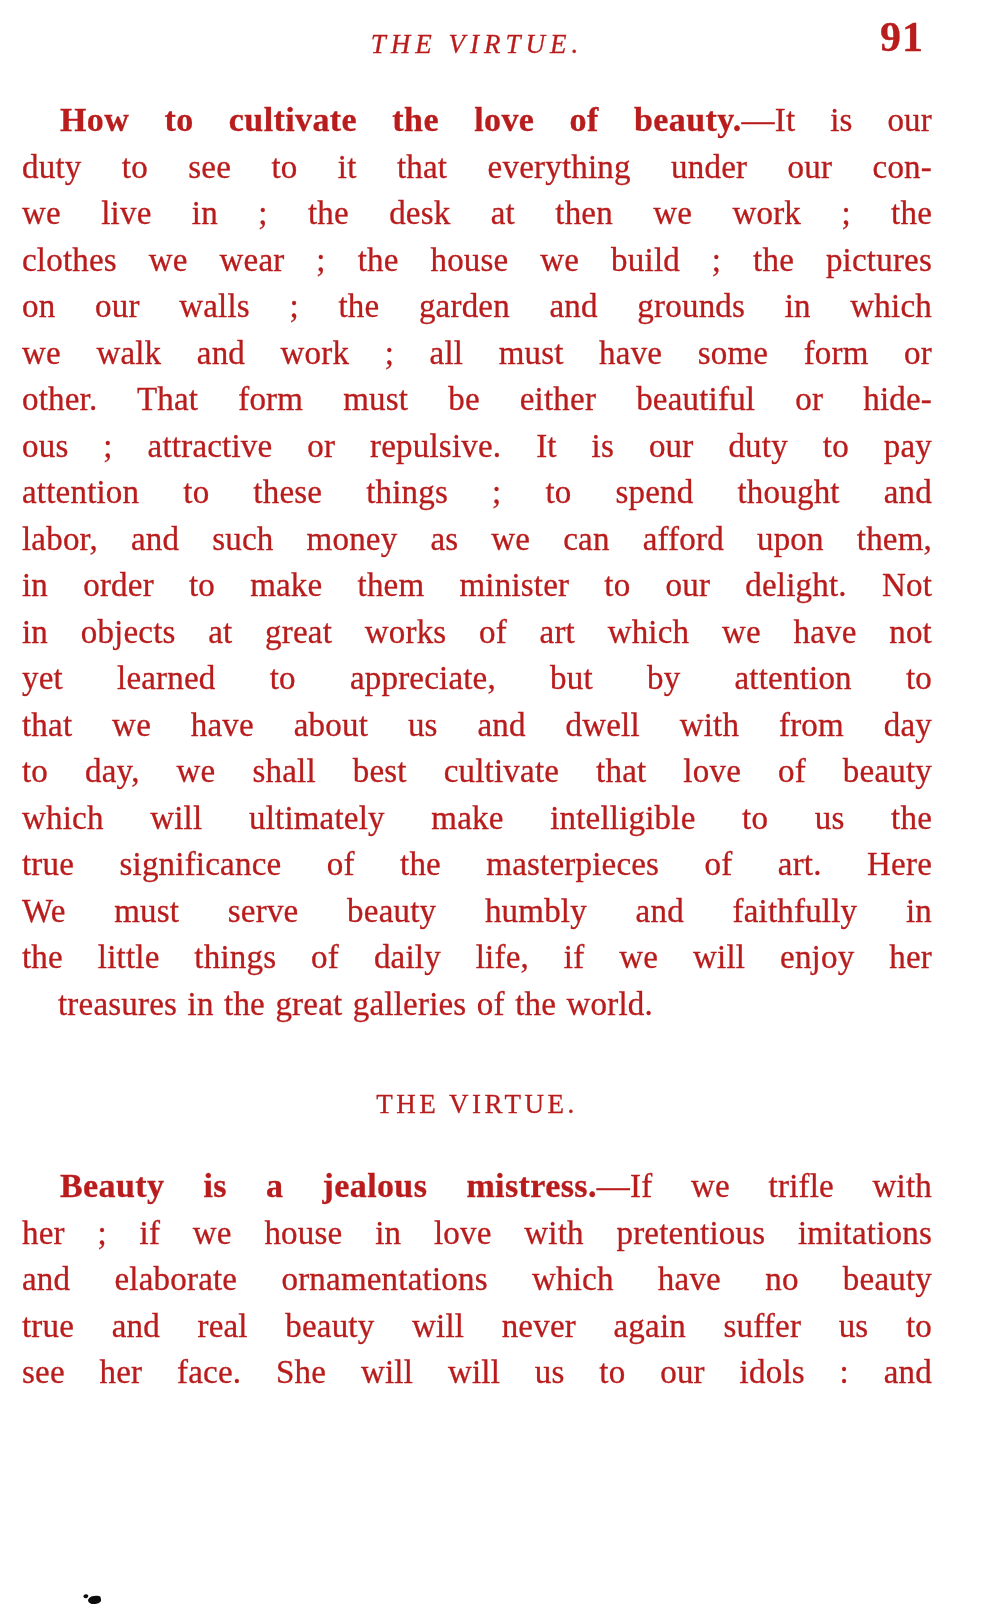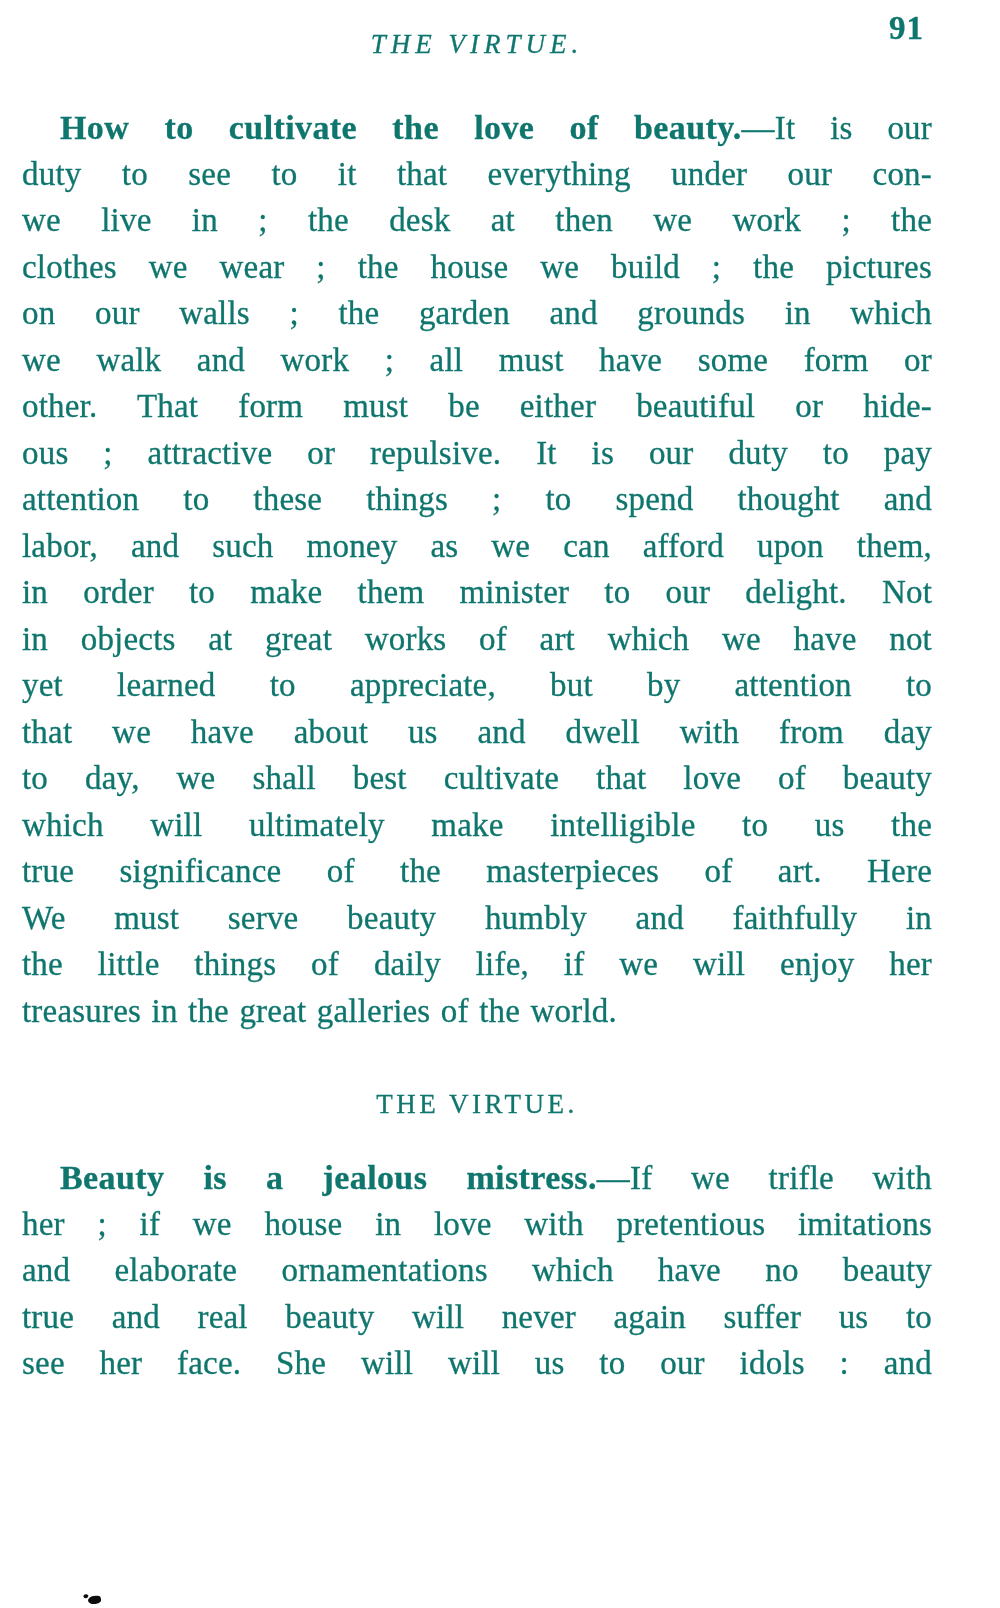--- a/index.html
+++ b/index.html
@@ -5,21 +5,21 @@
   html, body {
     margin: 0;
     padding: 0;
     background: #ffffff;
   }
   .page {
     position: relative;
     width: 1000px;
     height: 1608px;
     background: #ffffff;
-    color: #0f766e;
+    color: #b91c1c;
     font-family: "Liberation Serif", "DejaVu Serif", serif;
     overflow: hidden;
     border-radius: 24px;
     -webkit-text-stroke: 0.3px currentColor;
   }
   .content {
     margin-left: 22px;
     width: 910px;
   }
   .running-header {
@@ -30,43 +30,44 @@
   }
   .header-title {
     display: block;
     text-align: center;
     font-style: italic;
     font-size: 27px;
     letter-spacing: 5px;
   }
   .page-number {
     position: absolute;
-    top: 11px;
+    top: 20px;
     right: 8px;
-    font-size: 33px;
+    font-size: 42px;
     font-weight: bold;
     letter-spacing: 1px;
     text-align: center;
   }
   .paragraph { margin: 0; }
   #para-0 { margin-top: 38px; }
-  #para-1 { margin-top: 28px; }
+  #para-1 { margin-top: 44px; }
   .line {
     font-size: 33px;
-    line-height: 57px;
+    line-height: 42px;
     height: 46.5px;
     word-spacing: 2px;
     letter-spacing: 0.2px;
     text-align: justify;
     text-align-last: justify;
     white-space: nowrap;
   }
   .line.no-justify {
     text-align: center;
     text-align-last: left;
+    margin-left: 36px;
   }
   .line.first-line {
     text-indent: 38px;
   }
   .lead {
     font-weight: bold;
     font-size: 34px;
     letter-spacing: 0.4px;
   }
   .section-heading {

